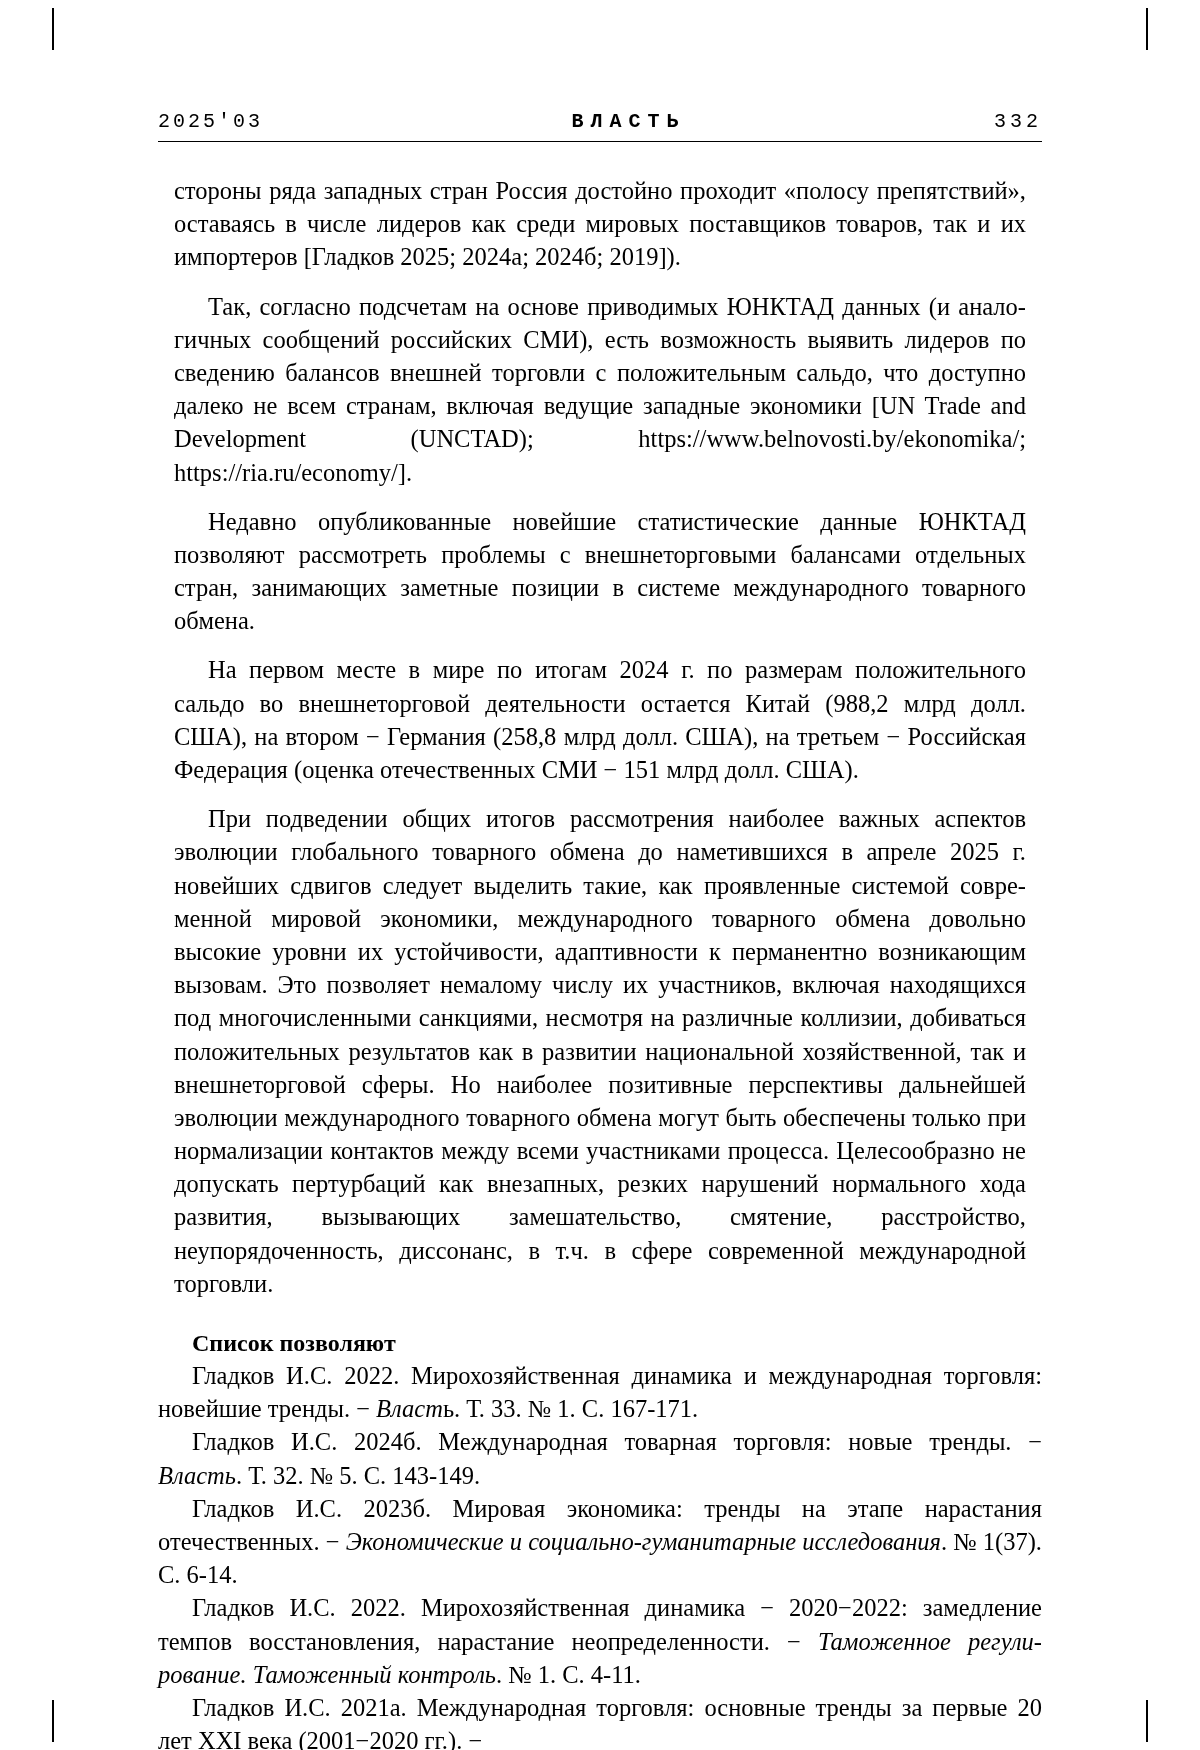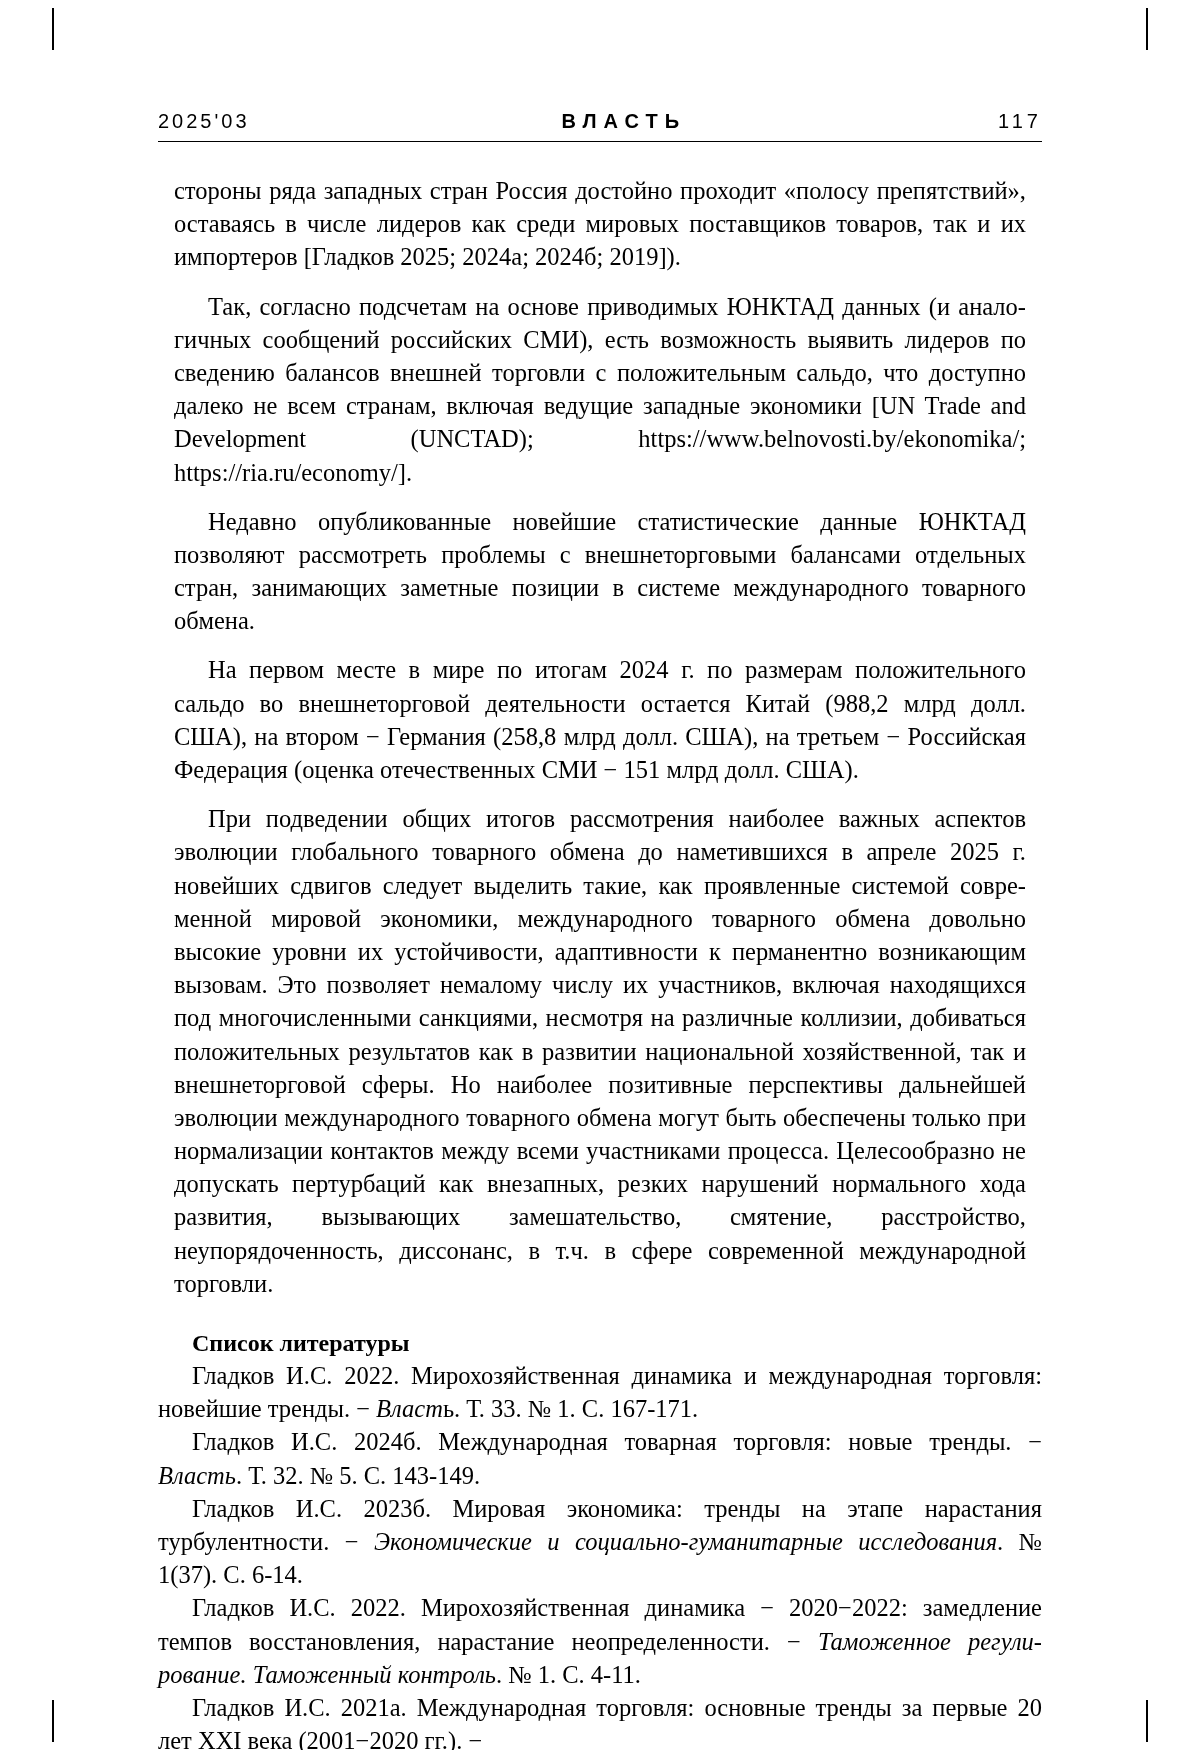--- a/index.html
+++ b/index.html
@@ -38,21 +38,21 @@
     left: 158px;
     top: 110px;
     width: 884px;
   }
 
   
   .running-head {
     display: flex;
     align-items: baseline;
     justify-content: center;
-    font-family: Liberation Sans, sans-serif;
+    font-family: Liberation Mono, monospace;
     font-size: 20px;
     letter-spacing: 3px;
     font-weight: 500;
     padding-bottom: 6px;
   }
   .rh-left { white-space: nowrap; }
   .rh-center {
     flex: 1;
     text-align: center;
     letter-spacing: 7px;
@@ -107,36 +107,36 @@
   <div class="crop-mark cm-tl-v"></div>
   <div class="crop-mark cm-tr-v"></div>
   <div class="crop-mark cm-bl-v"></div>
   <div class="crop-mark cm-br-v"></div>
 
   <div class="content">
 
     <div class="running-head">
       <span class="rh-left">2025'03</span>
       <span class="rh-center">ВЛАСТЬ</span>
-      <span class="rh-right">117</span>
+      <span class="rh-right">332</span>
     </div>
     <div class="rule"></div>
 
     <div class="body-text">
       <p class="noindent">стороны ряда западных стран Россия достойно проходит «полосу препят­ствий», оставаясь в числе лидеров как среди мировых поставщиков товаров, так и их импортеров [Гладков 2025; 2024а; 2024б; 2019]).</p>
       <p>Так, согласно подсчетам на основе приводимых ЮНКТАД данных (и анало­гичных сообщений российских СМИ), есть возможность выявить лидеров по сведению балансов внешней торговли с положительным сальдо, что доступно далеко не всем странам, включая ведущие западные экономики [UN Trade and Development (UNCTAD); https://www.belnovosti.by/ekonomika/; https://ria.ru/economy/].</p>
       <p>Недавно опубликованные новейшие статистические данные ЮНКТАД позволяют рассмотреть проблемы с внешнеторговыми балансами отдельных стран, занимающих заметные позиции в системе международного товарного обмена.</p>
       <p>На первом месте в мире по итогам 2024 г. по размерам положительного сальдо во внешнеторговой деятельности остается Китай (988,2 млрд долл. США), на втором − Германия (258,8 млрд долл. США), на третьем − Российская Федерация (оценка отечественных СМИ − 151 млрд долл. США).</p>
       <p>При подведении общих итогов рассмотрения наиболее важных аспектов эволюции глобального товарного обмена до наметившихся в апреле 2025 г. новейших сдвигов следует выделить такие, как проявленные системой совре­менной мировой экономики, международного товарного обмена довольно высокие уровни их устойчивости, адаптивности к перманентно возникаю­щим вызовам. Это позволяет немалому числу их участников, включая нахо­дящихся под многочисленными санкциями, несмотря на различные колли­зии, добиваться положительных результатов как в развитии национальной хозяйственной, так и внешнеторговой сферы. Но наиболее позитивные пер­спективы дальнейшей эволюции международного товарного обмена могут быть обеспечены только при нормализации контактов между всеми участ­никами процесса. Целесообразно не допускать пертурбаций как внезапных, резких нарушений нормального хода развития, вызывающих замешатель­ство, смятение, расстройство, неупорядоченность, диссонанс, в т.ч. в сфере современной международной торговли.</p>
     </div>
 
-    <div class="refs-heading">Список литературы</div>
+    <div class="refs-heading">Список позволяют</div>
 
     <div class="refs">
       <p><span>Гладков И.С. 2022. Мирохозяйственная динамика и международная тор­говля: новейшие тренды. − </span><i>Власт</i><span>ь. Т. 33. № 1. С. 167-171.</span></p>
       <p><span>Гладков И.С. 2024б. Международная товарная торговля: новые тренды. − </span><i>Власть</i><span>. Т. 32. № 5. С. 143-149.</span></p>
-      <p><span>Гладков И.С. 2023б. Мировая экономика: тренды на этапе нарастания турбулентности. − </span><i>Экономические и социально-гуманитарные исследования</i><span>. № 1(37). С. 6-14.</span></p>
+      <p><span>Гладков И.С. 2023б. Мировая экономика: тренды на этапе нарастания отечественных. − </span><i>Экономические и социально-гуманитарные исследования</i><span>. № 1(37). С. 6-14.</span></p>
       <p><span>Гладков И.С. 2022. Мирохозяйственная динамика − 2020−2022: замедление темпов восстановления, нарастание неопределенности. − </span><i>Таможенное регули­рование. Таможенный контроль</i><span>. № 1. С. 4-11.</span></p>
       <p><span>Гладков И.С. 2021а. Международная торговля: основные тренды за первые 20 лет XXI века (2001−2020 гг.). − </span></p>
     </div>
 
   </div>
 </div>
 
 </body></html>

